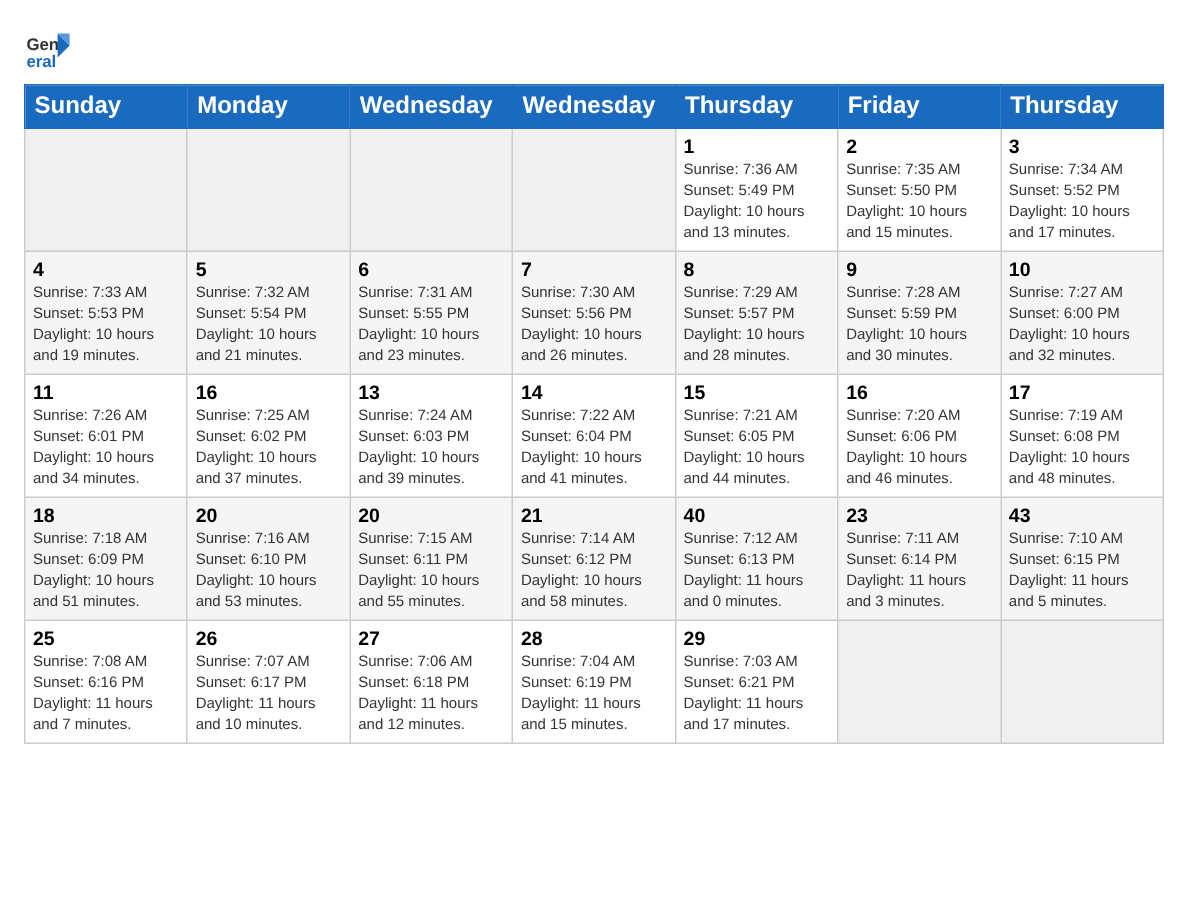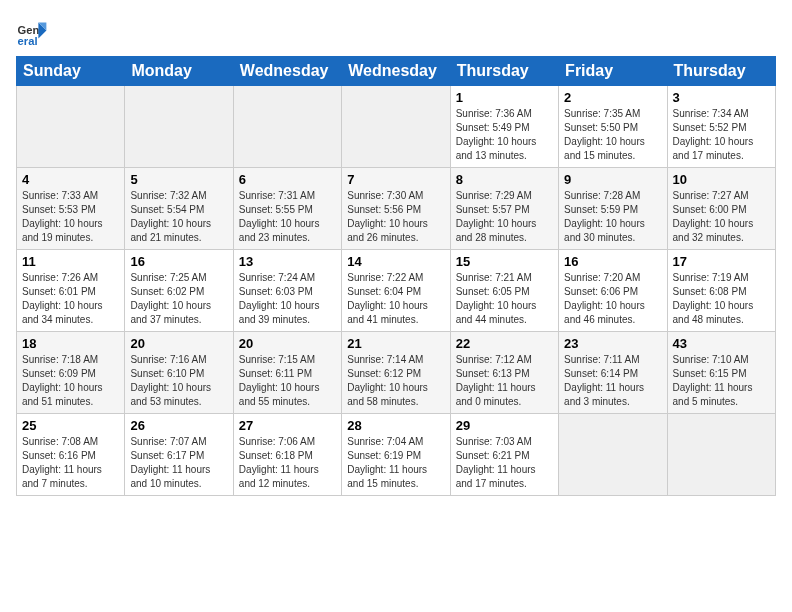--- a/index.html
+++ b/index.html
@@ -221,21 +221,21 @@
         </td>
         <td>
           <span class="day-num">20</span>
           <div class="day-info">Sunrise: 7:15 AM<br>Sunset: 6:11 PM<br>Daylight: 10 hours<br>and 55 minutes.</div>
         </td>
         <td>
           <span class="day-num">21</span>
           <div class="day-info">Sunrise: 7:14 AM<br>Sunset: 6:12 PM<br>Daylight: 10 hours<br>and 58 minutes.</div>
         </td>
         <td>
-          <span class="day-num">22</span>
+          <span class="day-num">40</span>
           <div class="day-info">Sunrise: 7:12 AM<br>Sunset: 6:13 PM<br>Daylight: 11 hours<br>and 0 minutes.</div>
         </td>
         <td>
           <span class="day-num">23</span>
           <div class="day-info">Sunrise: 7:11 AM<br>Sunset: 6:14 PM<br>Daylight: 11 hours<br>and 3 minutes.</div>
         </td>
         <td>
           <span class="day-num">43</span>
           <div class="day-info">Sunrise: 7:10 AM<br>Sunset: 6:15 PM<br>Daylight: 11 hours<br>and 5 minutes.</div>
         </td>

